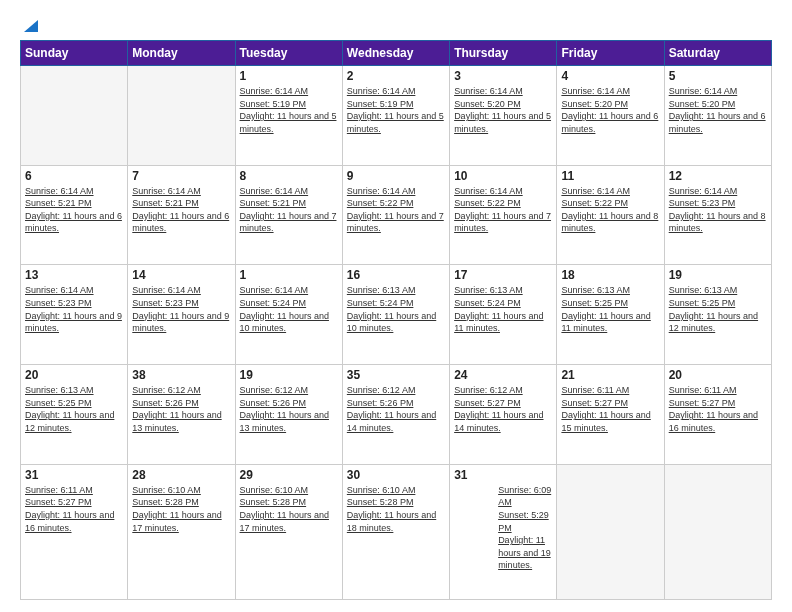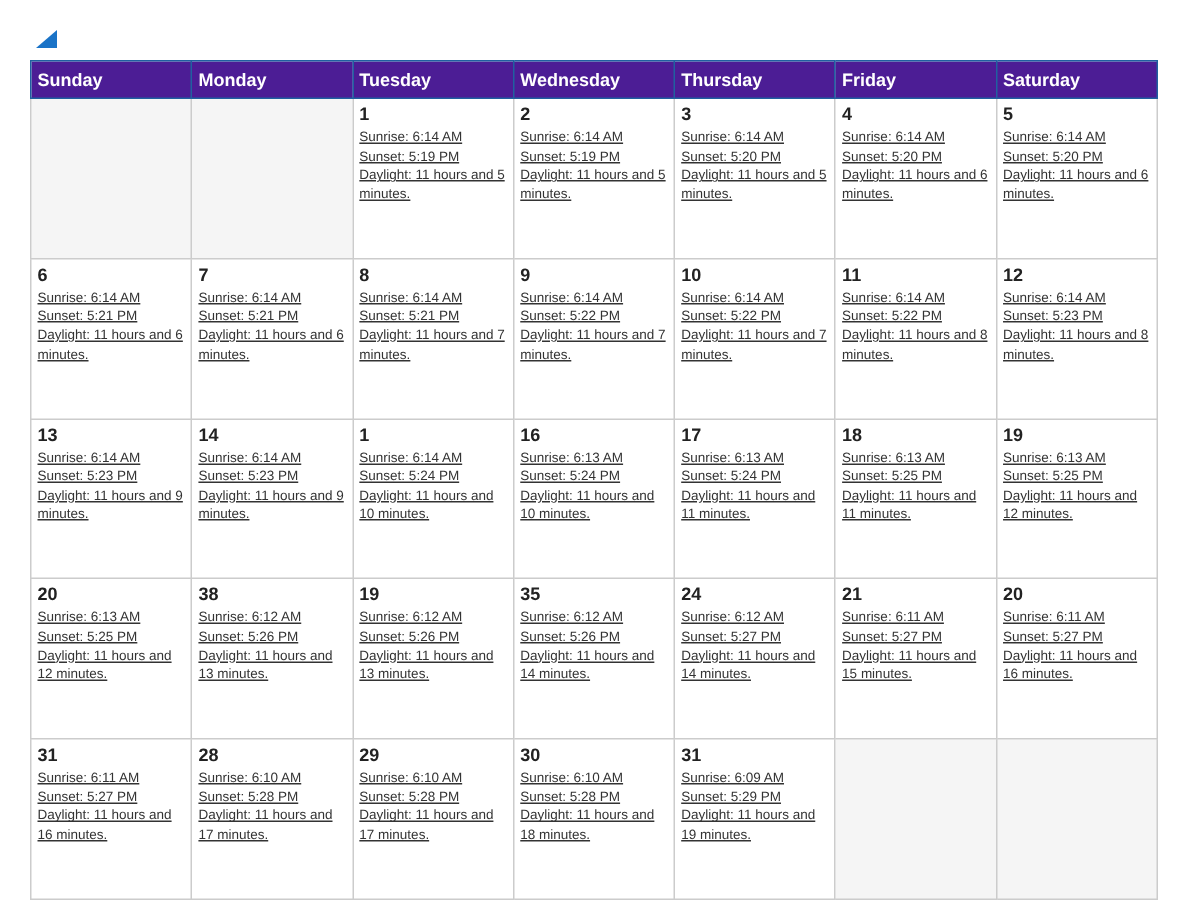--- a/index.html
+++ b/index.html
@@ -302,21 +302,21 @@
 Daylight: 11 hours and 17 minutes.</div>
           </td>
           <td>
             <span class="day-num">30</span>
             <div class="day-info" style="white-space: pre-line;">Sunrise: 6:10 AM
 Sunset: 5:28 PM
 Daylight: 11 hours and 18 minutes.</div>
           </td>
           <td>
             <span class="day-num">31</span>
-            <div class="day-info" style="white-space: pre-line;">Sunrise: 6:09 AM
+            <div class="day-info" style="white-space: pre-line; margin-left: 44px;">Sunrise: 6:09 AM
 Sunset: 5:29 PM
 Daylight: 11 hours and 19 minutes.</div>
           </td>
           <td class="empty"></td>
           <td class="empty"></td>
         </tr>
       </tbody>
   </table>
 </div>
 

